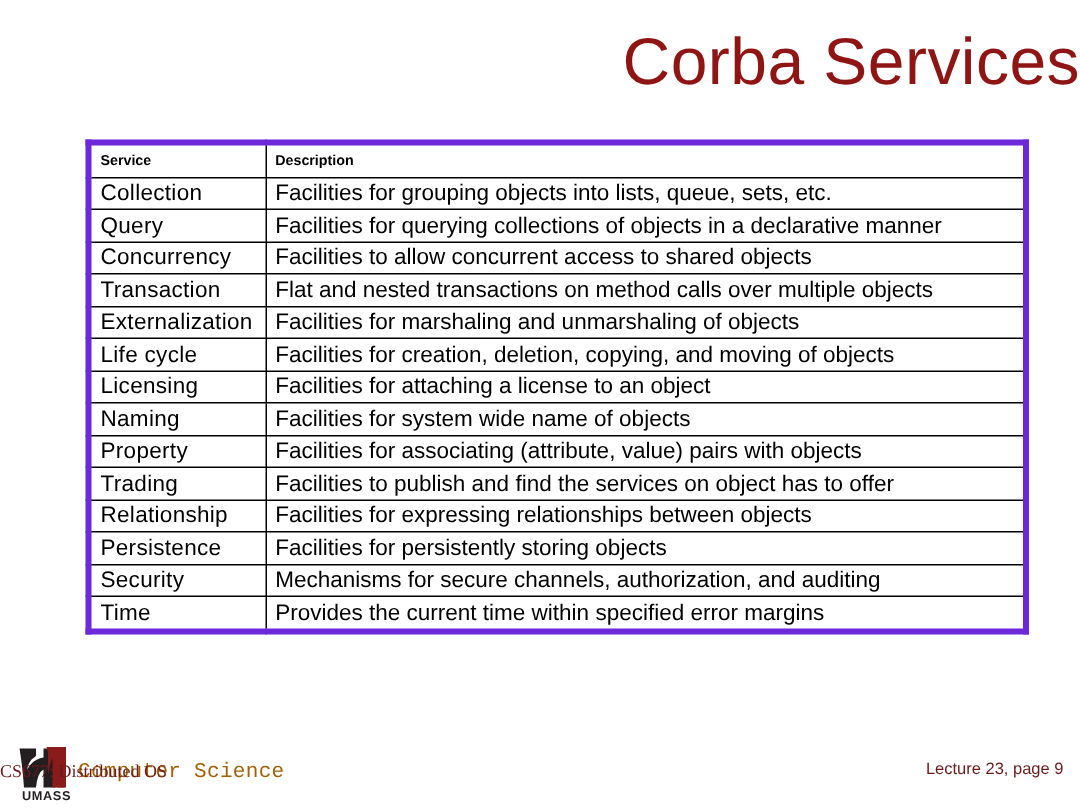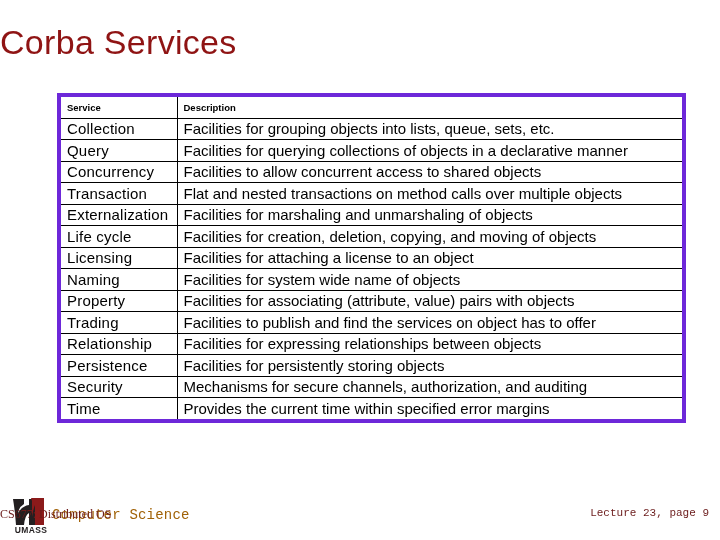--- a/index.html
+++ b/index.html
@@ -14,24 +14,24 @@
     overflow: hidden;
     position: relative;
   }
 
   
   #slide-title {
     position: absolute;
     left: 0;
     top: 22px;
     width: 720px;
-    text-align: left;
+    text-align: right;
     color: #8f1414;
     font-family: "Liberation Sans", sans-serif;
-    font-size: 34px;
+    font-size: 44px;
     font-weight: normal;
     letter-spacing: 0.3px;
     line-height: 40px;
   }
 
   
   #services-table-wrap {
     position: absolute;
     left: 57px;
     top: 93px;
@@ -101,21 +101,21 @@
     top: 12px;
     width: 720px;
     font-family: "Liberation Serif", serif;
     font-size: 12px;
     color: #6b1b1b;
   }
   #footer-right {
     position: absolute;
     right: 11px;
     top: 12px;
-    font-family: Liberation Mono, monospace;
+    font-family: Liberation Sans, sans-serif;
     font-size: 11px;
     color: #6b1b1b;
     white-space: nowrap;
   }
 </style>
 </head>
 <body>
 
 <div id="slide-title">Corba Services</div>
 

